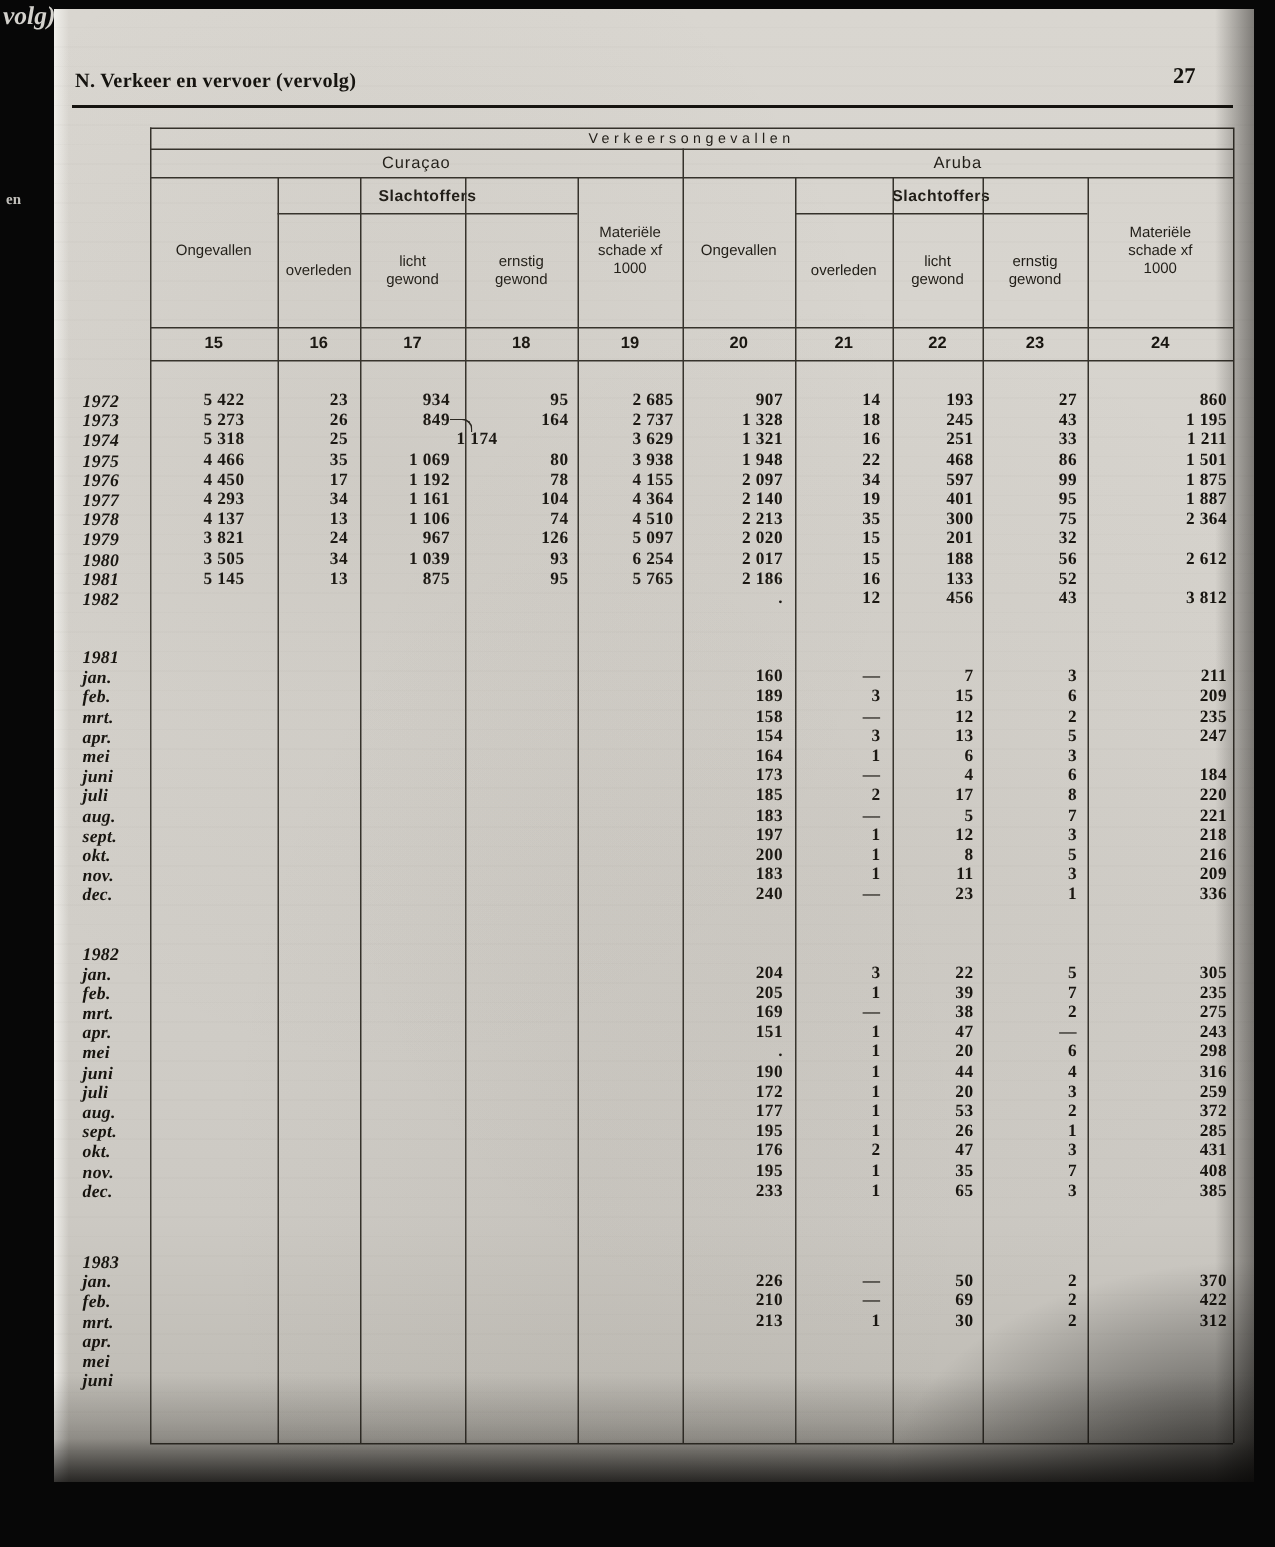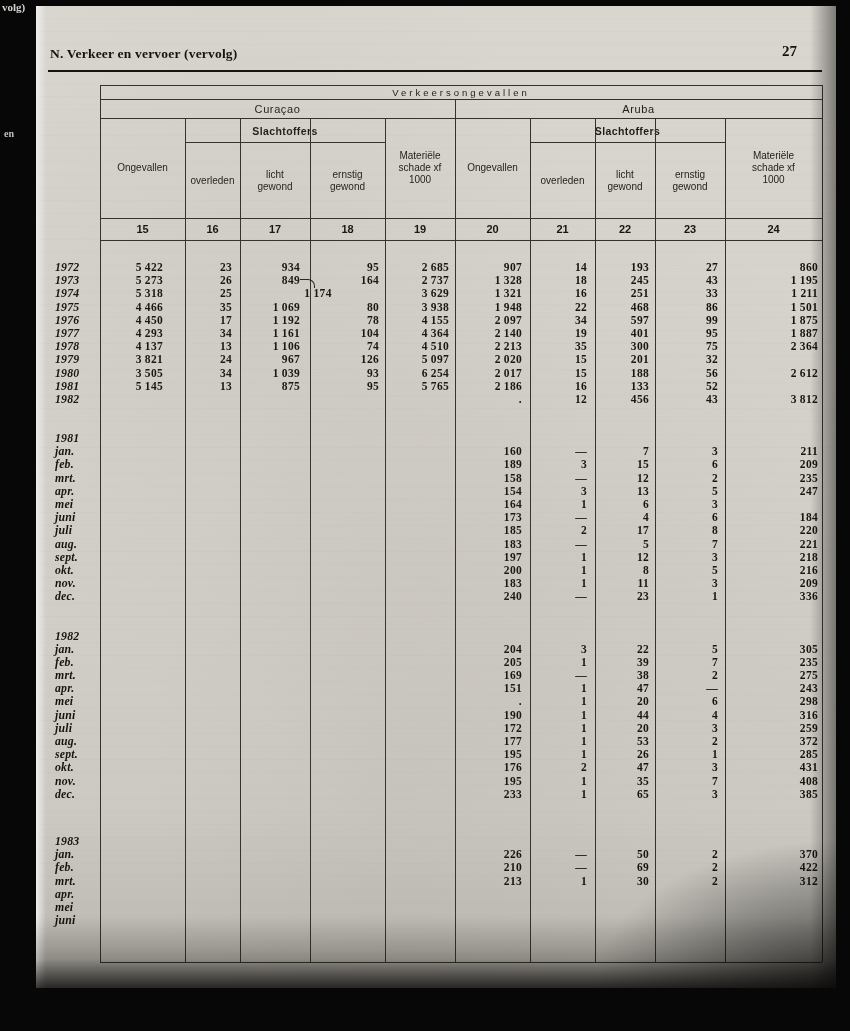--- a/index.html
+++ b/index.html
@@ -14,21 +14,21 @@
           radial-gradient(ellipse at 28% 32%, rgba(110,102,90,.07), transparent 42%),
           radial-gradient(ellipse at 66% 55%, rgba(110,102,90,.06), transparent 46%),
           radial-gradient(ellipse at 45% 80%, rgba(110,102,90,.05), transparent 40%),
           repeating-linear-gradient(180deg, transparent 0 12px, rgba(95,90,80,.025) 12px 13px);}
   .shadow-right{position:absolute;left:810px;top:6px;width:26px;height:982px;pointer-events:none;
         background:linear-gradient(to right,rgba(15,13,11,0),rgba(15,13,11,.45));}
   .shadow-bottom{position:absolute;left:36px;top:916px;width:800px;height:72px;pointer-events:none;
         background:linear-gradient(to bottom,rgba(18,16,13,0) 0%,rgba(18,16,13,.25) 60%,rgba(8,7,6,.8) 100%);}
   .shadow-corner{position:absolute;left:560px;top:820px;width:276px;height:168px;pointer-events:none;
         background:radial-gradient(ellipse at 100% 100%,rgba(0,0,0,.65),transparent 62%);}
-  .frag{position:absolute;color:#d3d1cc;font-weight:700;font-size:11px;}
+  .frag{position:absolute;color:#d3d1cc;font-style:italic;font-weight:700;font-size:17px;}
   #frag-top{left:2px;top:1px;}
   #frag-left{left:4px;top:128px;font-size:10px;font-style:normal;color:#c2c0bb;}
   .doc-title{position:absolute;left:50px;top:46px;font-weight:700;font-size:13.5px;color:#14120e;letter-spacing:.2px;}
   .page-num{position:absolute;left:782px;top:43px;width:40px;font-weight:700;font-size:15px;color:#14120e;}
   .rule{position:absolute;left:48px;top:70px;width:774px;height:2px;background:#14120e;}
   .hline{position:absolute;height:1px;background:#34312a;}
   .vline{position:absolute;width:1px;background:#34312a;}
   .th{position:absolute;text-align:center;color:#201d17;
       font-family:"Liberation Sans","DejaVu Sans",sans-serif;}
   .th.title{font-size:9.5px;letter-spacing:3px;}

